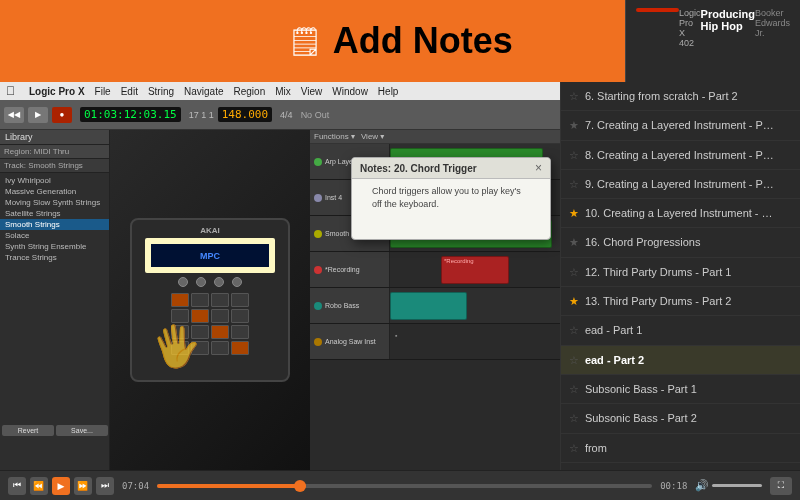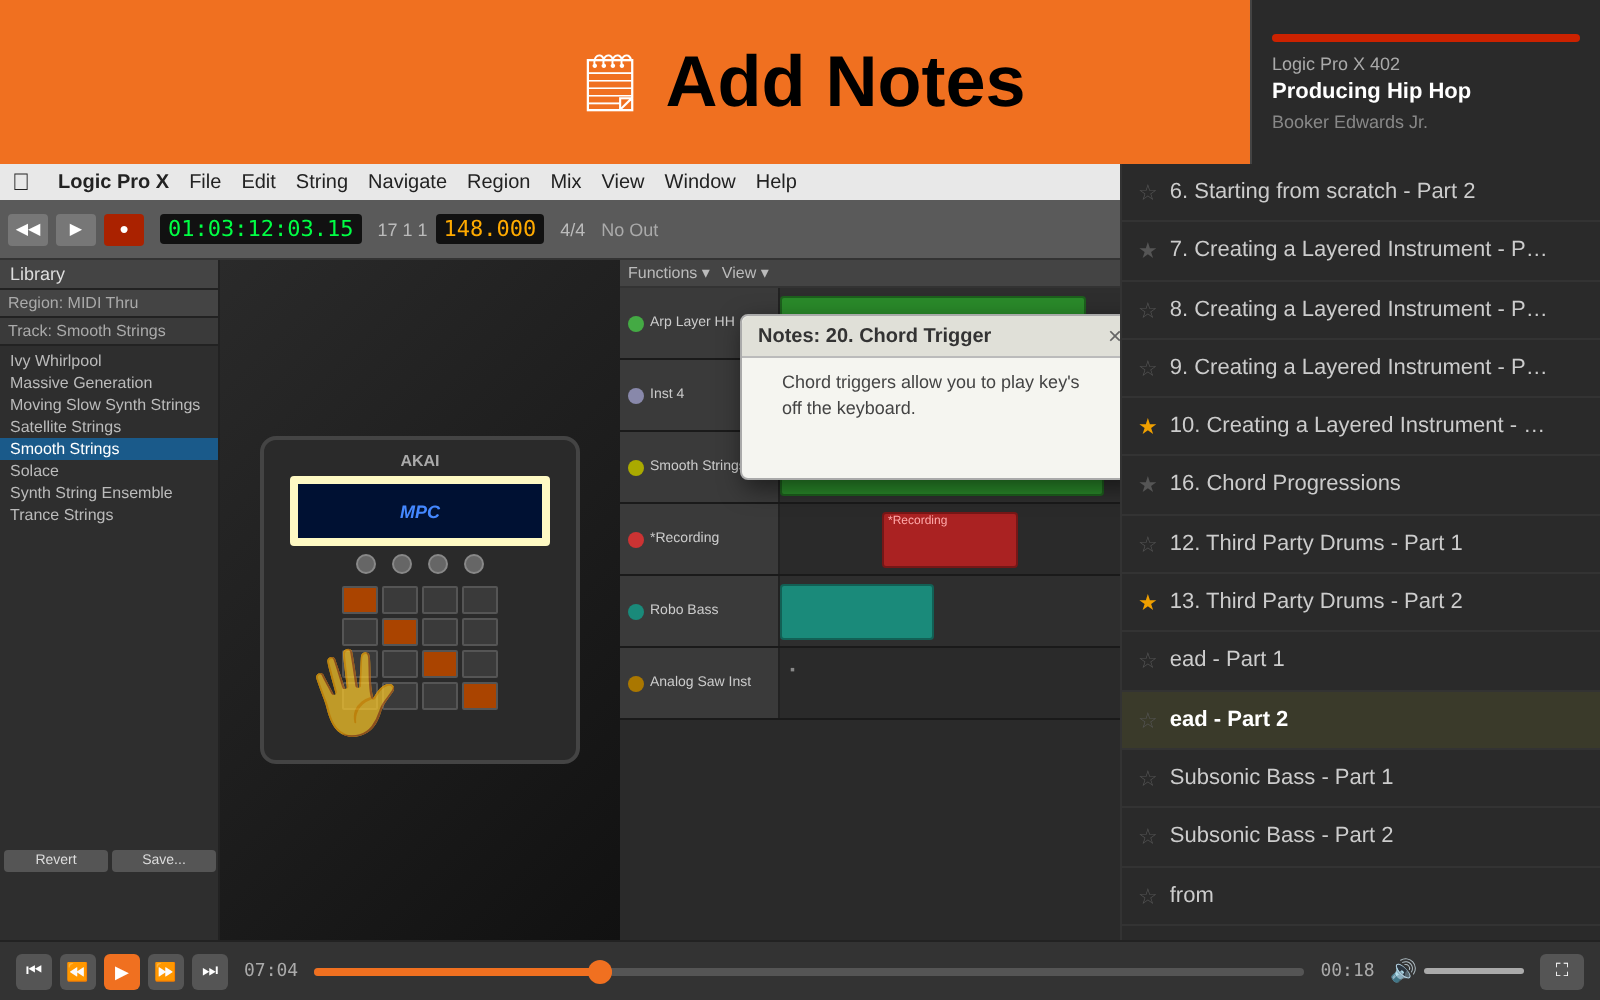--- a/index.html
+++ b/index.html
@@ -30,21 +30,21 @@
 
     
     #course-info {
       position: absolute;
       top: 0; right: 0;
       width: 175px;
       height: 82px;
       background: #2a2a2a;
       border-left: 1px solid #444;
       display: flex;
-      flex-direction: column;
+      flex-direction: row;
       justify-content: center;
       padding: 8px 10px;
       z-index: 60;
     }
     #course-info .course-tag {
       color: #aaa;
       font-size: 9px;
       margin-bottom: 3px;
     }
     #course-info .course-title {
@@ -206,27 +206,26 @@
       position: relative;
       display: flex;
       flex-direction: column;
       align-items: center;
       padding: 6px;
     }
     .akai-screen {
       width: 130px;
       height: 35px;
       background: #001133;
-      border: 4px solid #fef9c3;
+      border: 6px solid #fef9c3;
       border-radius: 2px;
       margin-bottom: 4px;
       display: flex;
       align-items: center;
       justify-content: center;
-      font-style: italic;
     }
     .akai-screen-text {
       color: #4488ff;
       font-size: 9px;
       font-weight: 700;
     }
     .akai-pads {
       display: grid;
       grid-template-columns: repeat(4, 18px);
       gap: 2px;
@@ -298,21 +297,21 @@
       border-radius: 2px;
       border: 1px solid rgba(0,0,0,0.3);
     }
     .clip-green { background: #2a8a2a; }
     .clip-red { background: #aa2222; }
     .clip-teal { background: #1a8a7a; }
 
     
     #note-popup {
       position: absolute;
-      left: 370px;
+      left: 351px;
       top: 75px;
       width: 200px;
       background: #f5f5f0;
       border: 1px solid #aaa;
       border-radius: 4px;
       box-shadow: 2px 4px 12px rgba(0,0,0,0.5);
       z-index: 30;
     }
     .note-popup-header {
       background: #e0e0d8;

